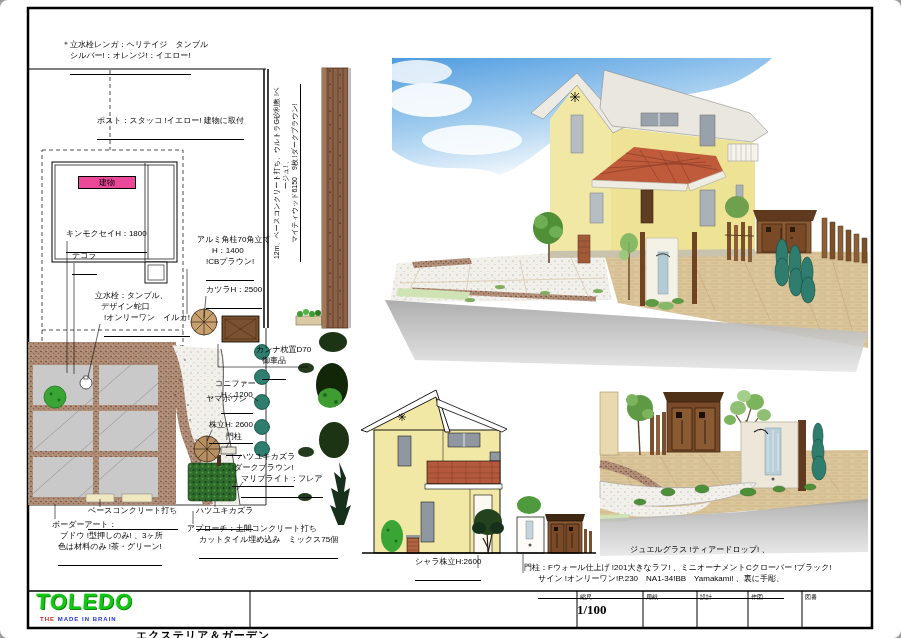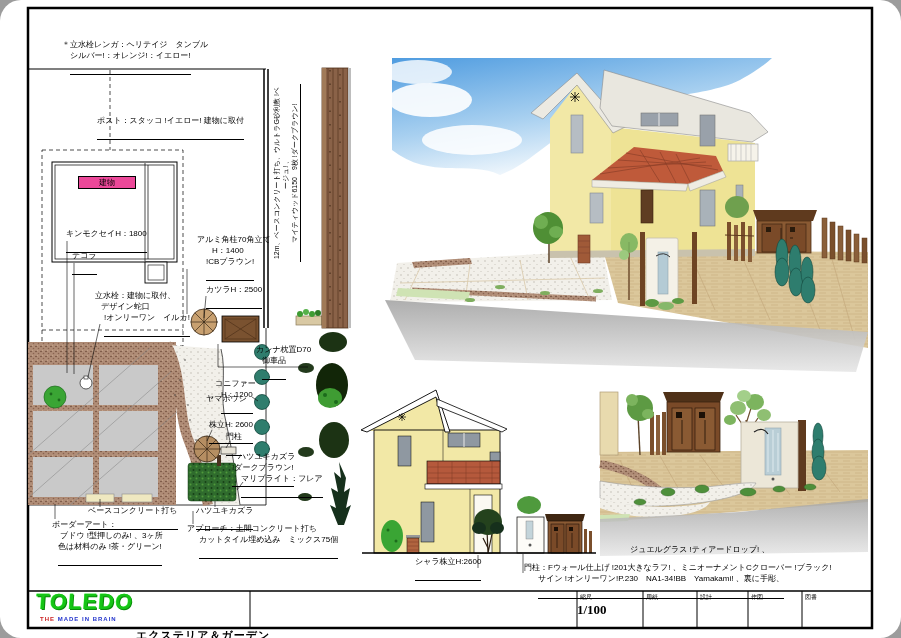--- a/index.html
+++ b/index.html
@@ -1,16 +1,16 @@
 <!DOCTYPE html>
 <html><head>
 <meta charset="utf-8">
 <style>
   html,body{margin:0;padding:0;background:#9c9c9c;}
-  .page{position:relative;width:901px;height:638px;background:#ffffff;border-radius:21px;overflow:hidden;
+  .page{position:relative;width:901px;height:638px;background:#ffffff;border-radius:8px;overflow:hidden;
         font-family:"Liberation Sans",sans-serif;}
   svg{position:absolute;left:0;top:0;}
   .lbl{position:absolute;font-size:8px;line-height:1.15;white-space:nowrap;color:#000;}
   .u{border-bottom:1px solid #000;padding-bottom:14px;}
   .box{border:1px solid #000;padding:1px 20px;background:#ec4899;}
   .vlabel{position:absolute;left:272px;top:262px;width:178px;transform:rotate(-90deg);
           transform-origin:0 0;font-size:7px;line-height:1.3;text-align:center;
           border-bottom:1px solid #000;padding-bottom:1px;}
   .cap{position:absolute;font-size:8px;white-space:nowrap;color:#000;}
   .logo{position:absolute;left:36px;top:589px;font-size:22px;font-weight:bold;color:#16c416;
@@ -425,21 +425,21 @@
   </g>
 </svg>
 
 <div>
   <div class="lbl" style="left:62px;top:40px">＊立水栓レンガ：ヘリテイジ　タンブル</div>
   <div class="lbl u" style="left:70px;top:51px">シルバー!：オレンジ!：イエロー!</div>
   <div class="lbl u" style="left:97px;top:116px">ポスト：スタッコ !イエロー! 建物に取付</div>
   <div class="lbl box" style="left:78px;top:176px">建物</div>
   <div class="lbl u" style="left:66px;top:229px">キンモクセイH：1800</div>
   <div class="lbl u" style="left:72px;top:251px">テコラ</div>
-  <div class="lbl" style="left:95px;top:291px">立水栓：建物に取付、</div>
+  <div class="lbl" style="left:95px;top:291px">立水栓：タンブル、</div>
   <div class="lbl" style="left:101px;top:302px">デザイン蛇口</div>
   <div class="lbl u" style="left:104px;top:313px">!オンリーワン　イルカ!</div>
   <div class="lbl" style="left:197px;top:235px">アルミ角柱70角立て</div>
   <div class="lbl" style="left:212px;top:246px">H：1400</div>
   <div class="lbl u" style="left:206px;top:257px">!CBブラウン!</div>
   <div class="lbl u" style="left:206px;top:285px">カツラH：2500</div>
   <div class="lbl" style="left:256px;top:345px">カンナ枕置D70</div>
   <div class="lbl u" style="left:262px;top:356px">御車品</div>
   <div class="lbl" style="left:215px;top:379px">コニファー</div>
   <div class="lbl u" style="left:221px;top:390px">H：1200</div>

